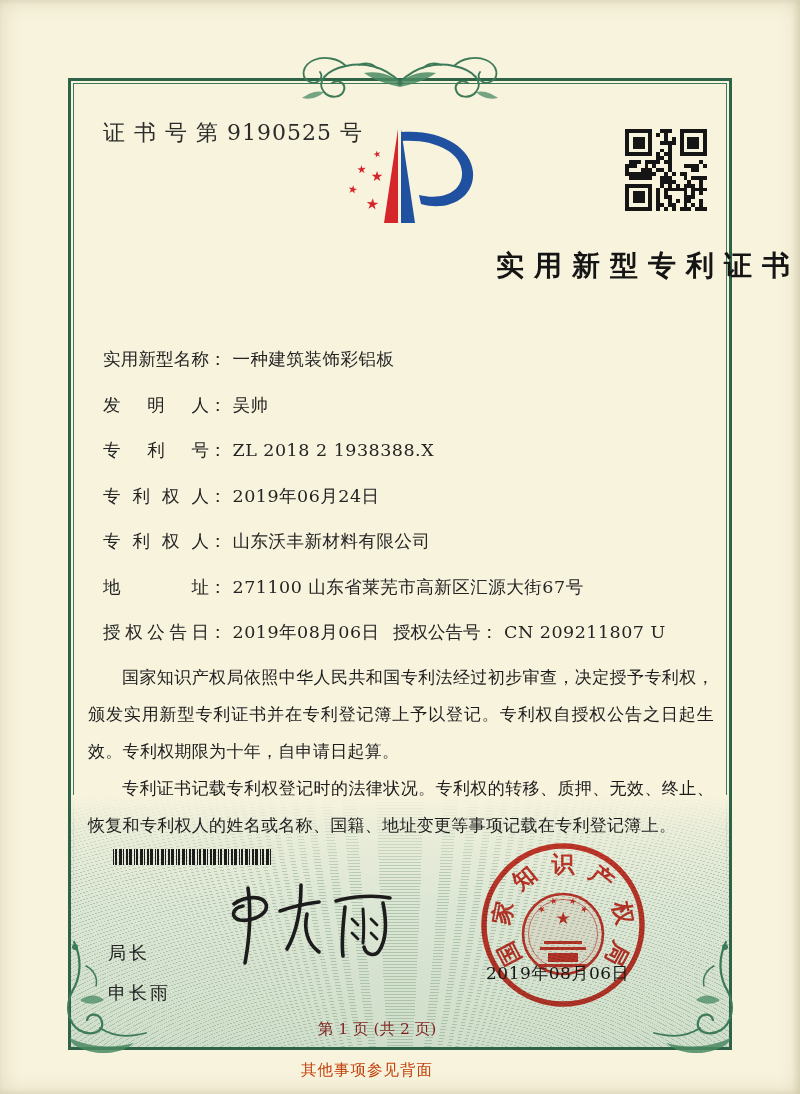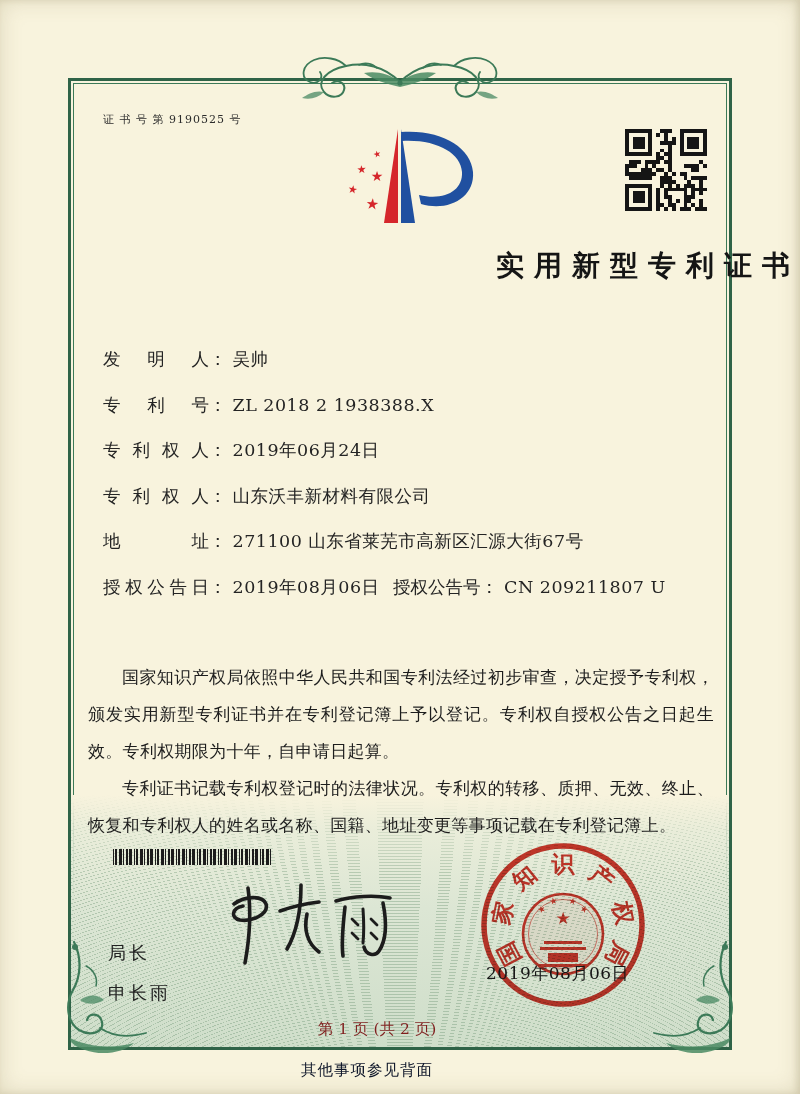--- a/index.html
+++ b/index.html
@@ -14,41 +14,41 @@
   #frame-inner{position:absolute;inset:2px;border:1px solid #3c7a58;}
   
   #greenband{position:absolute;left:71px;top:795px;width:658px;height:252px;
      background:linear-gradient(180deg, rgba(248,243,221,1) 0%, rgba(231,236,217,.85) 14%, #dce6d4 45%, #cfdeca 100%);}
   #greenband::before{content:"";position:absolute;inset:0;
      background:repeating-radial-gradient(1400px 700px at 50% 140%,
         rgba(96,138,104,.34) 0 1px, transparent 1px 6px);
      -webkit-mask-image:linear-gradient(180deg, transparent 0, #000 80px);
      mask-image:linear-gradient(180deg, transparent 0, #000 80px);}
   
-  #cert-no{left:103px;top:112px;font-size:11px;color:#2b2b2b;letter-spacing:1px;}
+  #cert-no{left:103px;top:118px;font-size:22px;color:#2b2b2b;letter-spacing:1px;}
   #title{left:0;right:0;top:247px;text-align:right;font-size:28px;font-weight:700;
          color:#151515;letter-spacing:10px;text-indent:10px;}
   #fields{left:103px;top:347px;width:600px;font-size:17.5px;color:#242424;}
   .frow{position:relative;height:45.5px;white-space:nowrap;}
   .flabel{display:inline-block;width:106px;text-align:justify;text-align-last:justify;
           -moz-text-align-last:justify;text-justify:inter-character;vertical-align:top;}
   .fcolon{display:inline-block;margin-right:6px;}
   .fvalue{letter-spacing:.5px;}
   .grant2{position:absolute;left:290px;top:0;white-space:nowrap;}
   #body-text{left:88px;top:659px;width:626px;font-size:17px;line-height:37px;
              color:#1d1d1d;letter-spacing:.3px;text-align:justify;}
   #body-text p{margin:0;text-indent:2em;}
   #signer{left:108px;top:933px;font-size:18px;color:#222;letter-spacing:3px;line-height:40px;z-index:4;}
   #signature{left:218px;top:870px;z-index:4;}
   #barcode{left:113px;top:849px;width:197px;height:16px;z-index:3;font-size:0;}
   #barcode i{display:inline-block;height:16px;background:#1c1c1c;}
   #seal{left:478px;top:840px;width:170px;height:170px;z-index:5;opacity:.93;mix-blend-mode:multiply;}
   #seal-date{left:486px;top:962px;font-size:17px;color:#161616;letter-spacing:.5px;z-index:6;}
   #page-indicator{left:257px;top:1019px;width:240px;text-align:center;font-size:15.5px;color:#7f1d1d;z-index:4;}
-  #back-note{left:247px;top:1060px;width:240px;text-align:center;font-size:15.5px;color:#0f172a;letter-spacing:1px;}
+  #back-note{left:247px;top:1060px;width:240px;text-align:center;font-size:15.5px;color:#c2410c;letter-spacing:1px;}
   #qr{left:625px;top:129px;z-index:2;}
   #logo{left:338px;top:116px;z-index:2;}
   .orn{z-index:6;}
 </style>
 </head>
 <body>
 
 <div id="paper">
 
   <div id="frame">
@@ -330,20 +330,23 @@
       <rect x="16" y="20" width="1" height="1" fill="#151515"></rect>
       <rect x="18" y="20" width="1" height="1" fill="#151515"></rect>
       <rect x="19" y="20" width="1" height="1" fill="#151515"></rect>
       <rect x="20" y="20" width="1" height="1" fill="#151515"></rect>
     </svg>
 
   <div class="abs" id="title">实用新型专利证书</div>
 
   <div class="abs" id="fields">
     <div class="frow">
+      <span class="flabel">实用新型名称</span><span class="fcolon">：</span><span class="fvalue">一种建筑装饰彩铝板</span>
+    </div>
+    <div class="frow">
       <span class="flabel">发明人</span><span class="fcolon">：</span><span class="fvalue">吴帅</span>
     </div>
     <div class="frow">
       <span class="flabel">专利号</span><span class="fcolon">：</span><span class="fvalue">ZL 2018 2 1938388.X</span>
     </div>
     <div class="frow">
       <span class="flabel">专利权人</span><span class="fcolon">：</span><span class="fvalue">2019年06月24日</span>
     </div>
     <div class="frow">
       <span class="flabel">专利权人</span><span class="fcolon">：</span><span class="fvalue">山东沃丰新材料有限公司</span>

